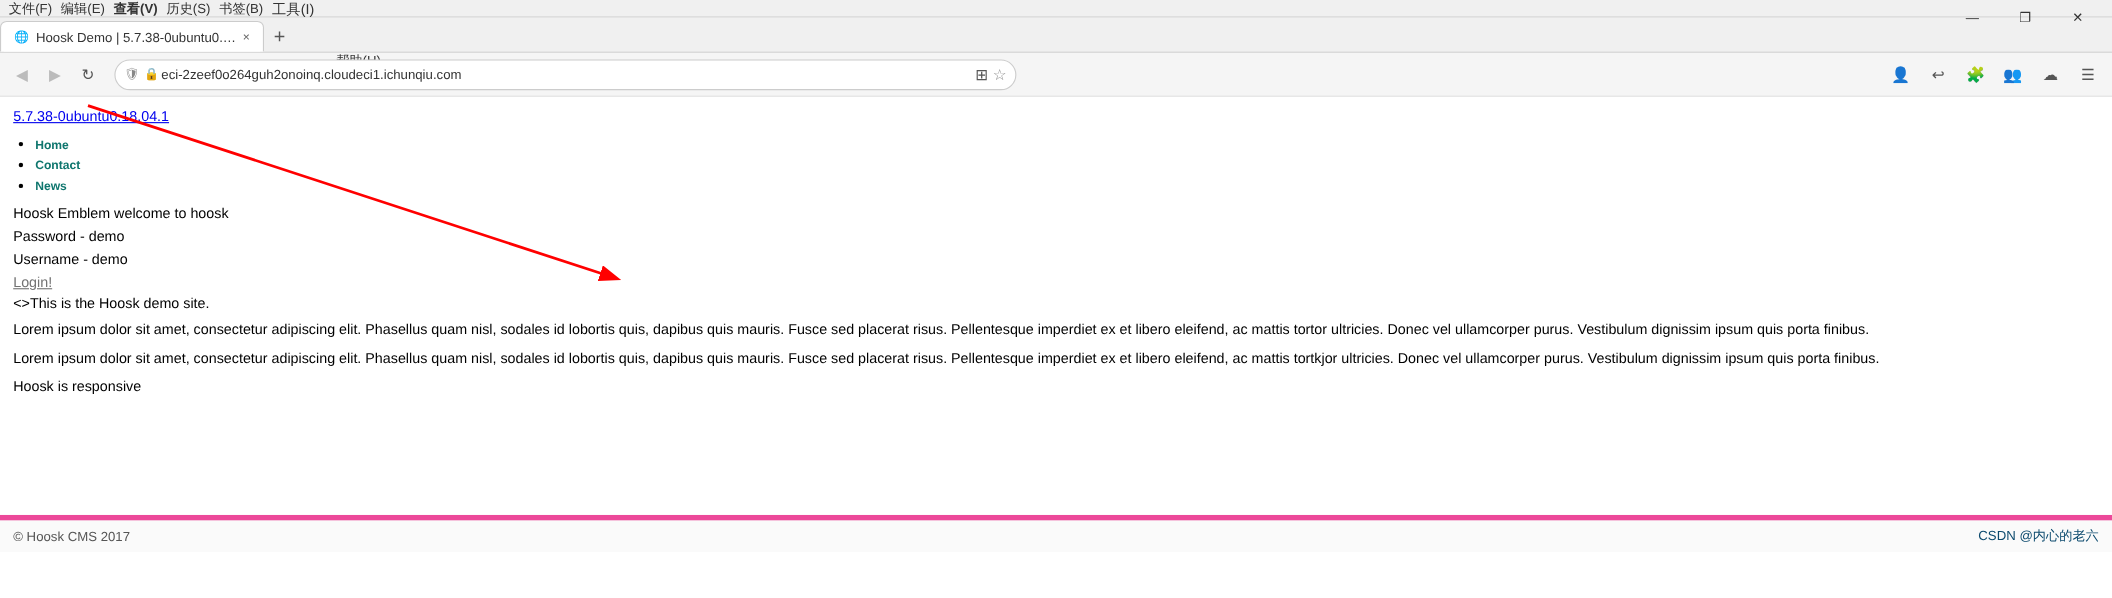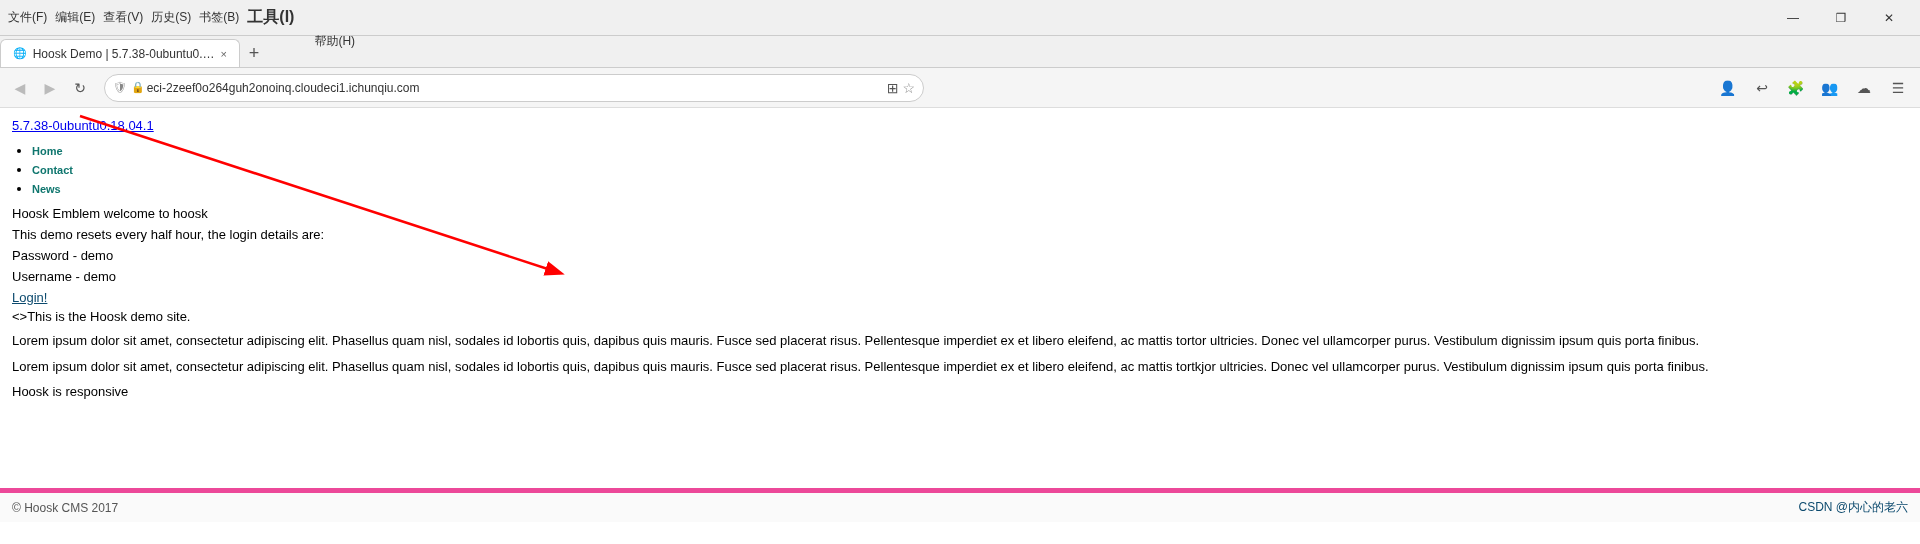--- a/index.html
+++ b/index.html
@@ -1,23 +1,22 @@
 <!DOCTYPE html>
 <html><head>
   <meta charset="utf-8">
   <style>
     * { margin: 0; padding: 0; box-sizing: border-box; }
     body { font-family: Arial, sans-serif; font-size: 13px; background: #fff; color: #000; overflow-x: hidden; }
 
     
     .browser-titlebar {
       background: #f0f0f0;
-      height: 36px;
-      display: flex;
-      align-items: center;
+      height: 16px;
+      display: flex;
       padding: 0 8px;
       border-bottom: 1px solid #ccc;
       font-size: 12px;
       color: #333;
       user-select: none;
     }
 
     .browser-toolbar {
       background: #f5f5f5;
       height: 40px;
@@ -108,21 +107,21 @@
     .nav-list a {
       color: #0f766e;
       text-decoration: none;
       font-size: 11px;
       font-weight: bold;
     }
 
     .welcome-text { font-size: 13px; margin: 6px 0; font-weight: normal; }
     .demo-info { font-size: 13px; margin: 6px 0; }
     .login-link {
-      color: #0c4a6e;
+      color: #737373;
       text-decoration: underline;
       font-size: 13px;
       cursor: pointer;
       display: block;
       margin: 4px 0;
     }
     .hoosk-demo-note { font-size: 13px; margin: 2px 0; }
     .lorem-text { font-size: 13px; margin: 8px 0; line-height: 1.4; }
     .responsive-note { font-size: 13px; margin: 8px 0; }
 
@@ -180,24 +179,24 @@
     .grid-btn { font-size: 14px; color: #555; background: none; border: none; cursor: pointer; }
   </style>
 </head>
 <body>
 
 <div>
 
   <div class="browser-titlebar">
     <span style="margin-right:8px; cursor:pointer; font-size:12px;">文件(F)</span>
     <span style="margin-right:8px; cursor:pointer; font-size:12px;">编辑(E)</span>
-    <span style="margin-right:8px; cursor:pointer; font-size:12px;">查看(V)</span>
+    <span style="margin-right:8px; cursor:pointer; font-size:12px;font-weight:bold;">查看(V)</span>
     <span style="margin-right:8px; cursor:pointer; font-size:12px;">历史(S)</span>
     <span style="margin-right:8px; cursor:pointer; font-size:12px;">书签(B)</span>
-    <span style="margin-right:20px; cursor:pointer; font-size:16px;font-weight:bold;">工具(I)</span>
+    <span style="margin-right:20px; cursor:pointer; font-size:13px;">工具(I)</span>
     <span style="margin-right:8px; cursor:pointer; font-size:12px;margin-top:47px;">帮助(H)</span>
     <div class="window-controls">
       <button class="win-btn">—</button>
       <button class="win-btn">❐</button>
       <button class="win-btn close">✕</button>
     </div>
   </div>
 
   <div class="tab-bar">
     <div class="tab">
@@ -251,21 +250,20 @@
         </li>
         <li>
           <a href="#">Contact</a>
         </li>
         <li>
           <a href="#">News</a>
         </li>
       </ul>
 
       <p class="welcome-text">Hoosk Emblem welcome to hoosk</p>
-      <p class="demo-info">This demo resets every half hour, the login details are:</p>
       <p class="demo-info">Password - demo</p>
       <p class="demo-info">Username - demo</p>
 
       <a class="login-link" href="#">Login!</a>
       <p class="hoosk-demo-note">&lt;&gt;This is the Hoosk demo site.</p>
 
       <p class="lorem-text">Lorem ipsum dolor sit amet, consectetur adipiscing elit. Phasellus quam nisl, sodales id lobortis quis, dapibus quis mauris. Fusce sed placerat risus. Pellentesque imperdiet ex et libero eleifend, ac mattis tortor ultricies. Donec vel ullamcorper purus. Vestibulum dignissim ipsum quis porta finibus.</p>
       <p class="lorem-text">Lorem ipsum dolor sit amet, consectetur adipiscing elit. Phasellus quam nisl, sodales id lobortis quis, dapibus quis mauris. Fusce sed placerat risus. Pellentesque imperdiet ex et libero eleifend, ac mattis tortkjor ultricies. Donec vel ullamcorper purus. Vestibulum dignissim ipsum quis porta finibus.</p>
 
       <p class="responsive-note">Hoosk is responsive</p>

